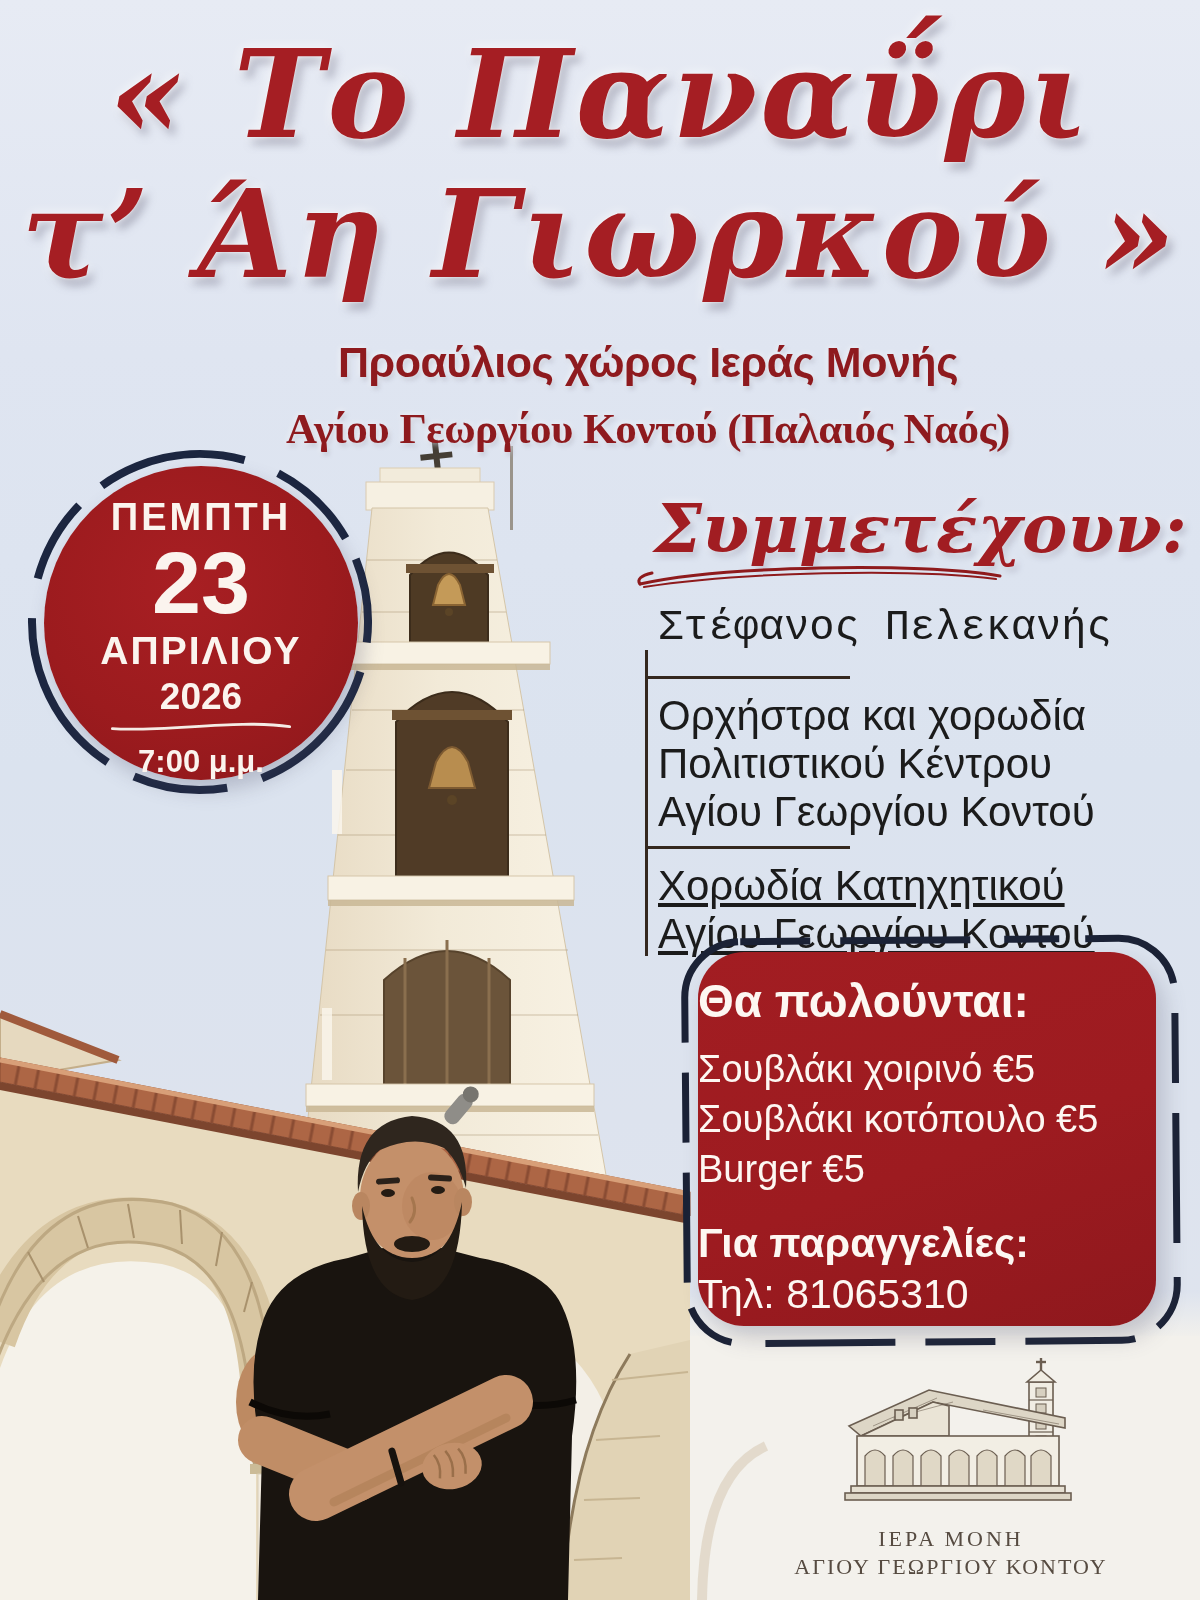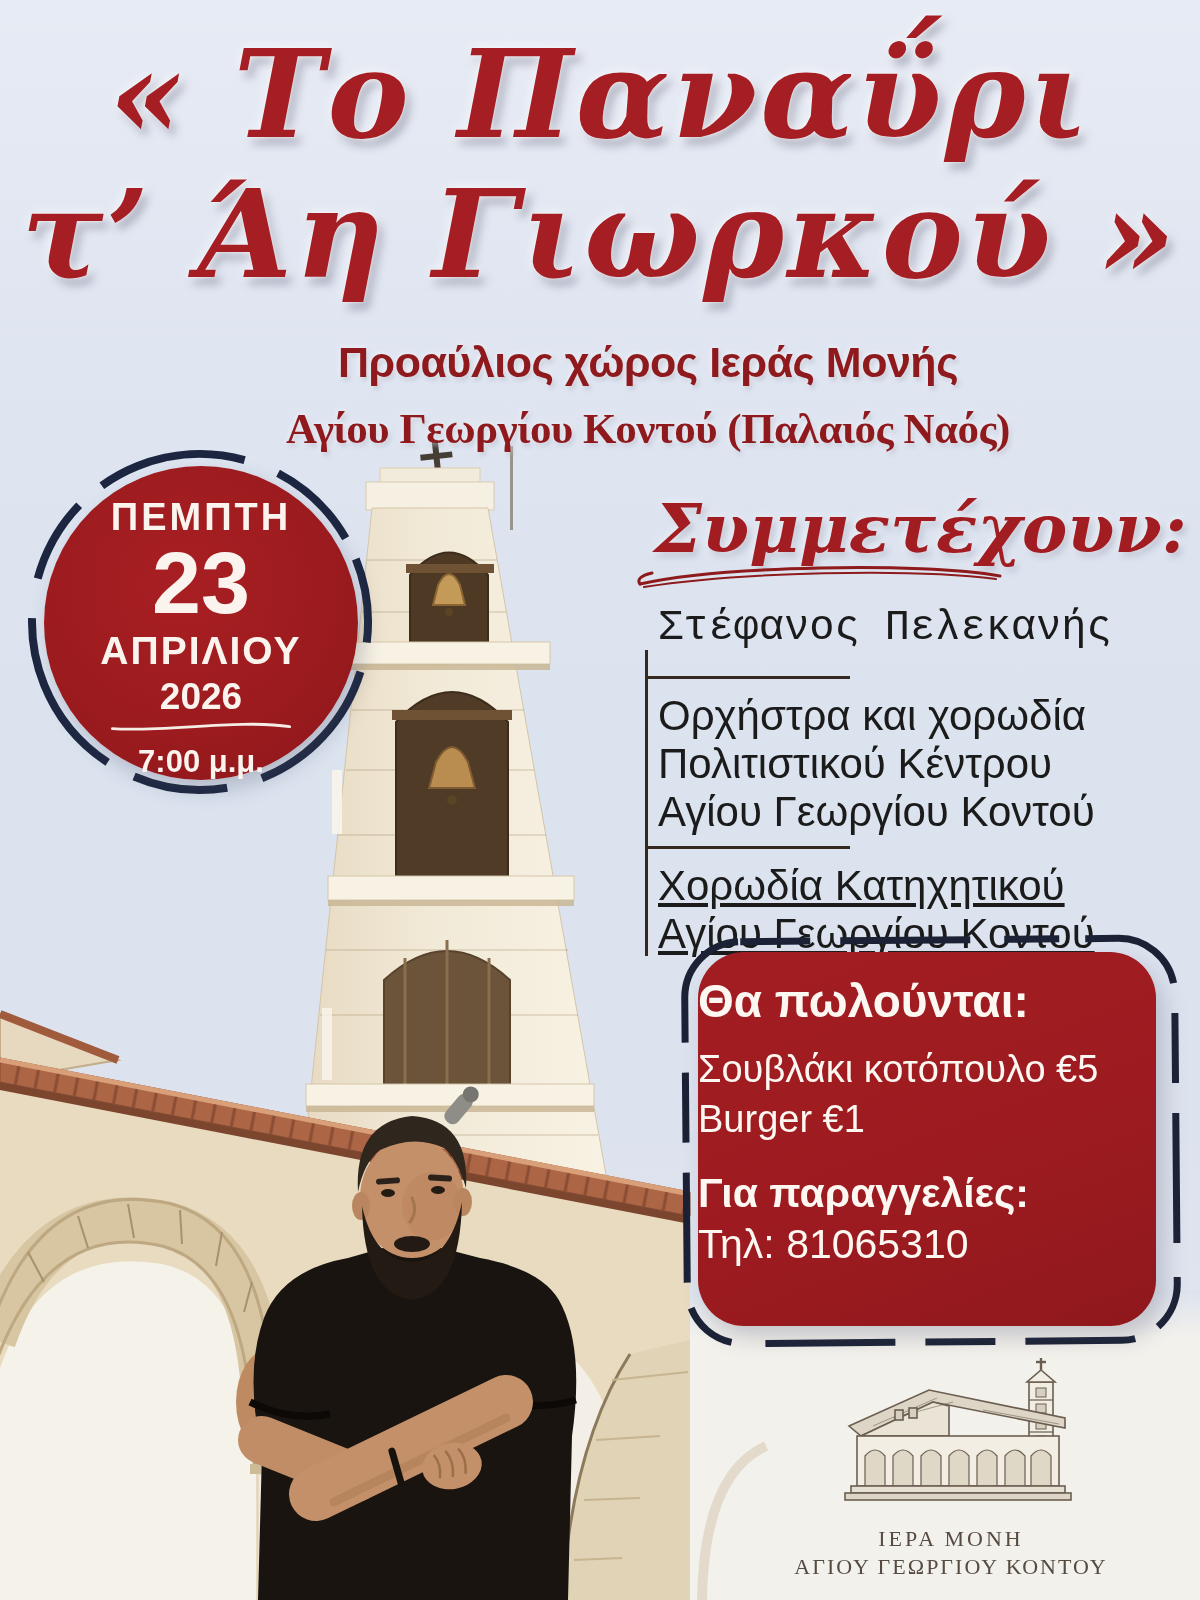--- a/index.html
+++ b/index.html
@@ -274,22 +274,23 @@
       <div class="pline">Αγίου Γεωργίου Κοντού</div>
     </div>
   </div>
 
   <svg class="abs menu-dash" width="520" height="432" viewBox="0 0 520 432">
     <rect x="14" y="10" width="490" height="402" rx="56" fill="none" stroke="#1b2236" stroke-width="7" stroke-dasharray="70 30 130 34 55 26 110 30" transform="rotate(-.5 259 211)"></rect>
   </svg>
   <div class="abs menu">
     <div class="mhead">Θα πωλούνται:</div>
     <div class="mitems">
+      <div>Σουβλάκι χοιρινό €5</div>
       <div>Σουβλάκι κοτόπουλο €5</div>
-      <div>Burger €1</div>
+      <div>Burger €5</div>
     </div>
     <div class="morders">Για παραγγελίες:</div>
     <div class="mphone">Τηλ: 81065310</div>
   </div>
 
   <svg class="abs logo-draw" width="250" height="178" viewBox="0 0 250 178">
     <g stroke="#6b5e51" stroke-width="1.6" fill="#f1ede3">
 
       <rect x="196" y="30" width="24" height="98"></rect>
       <g stroke-width="1.2">

